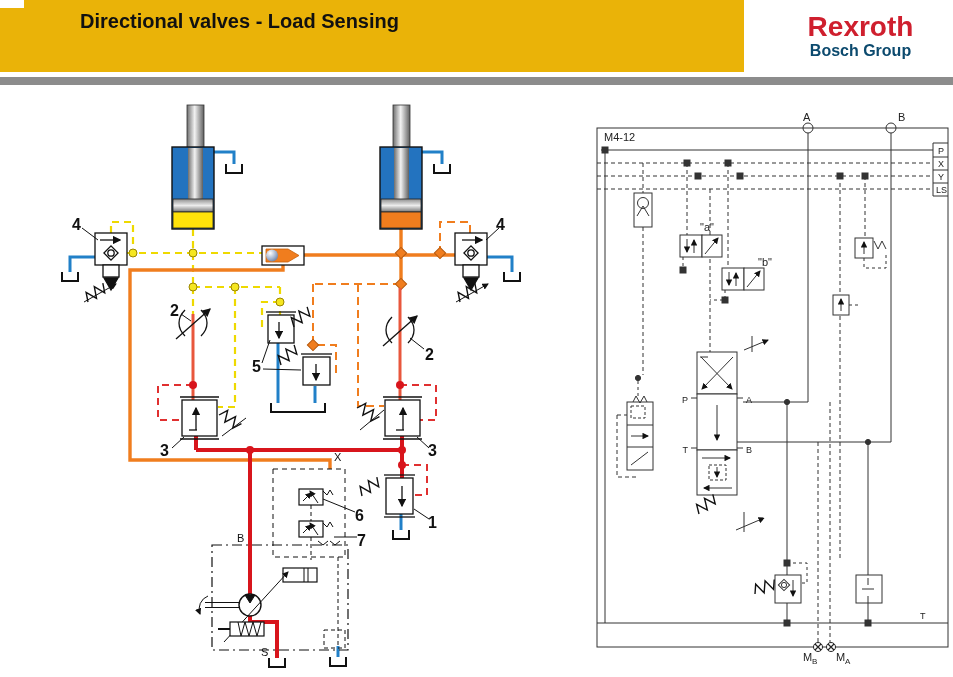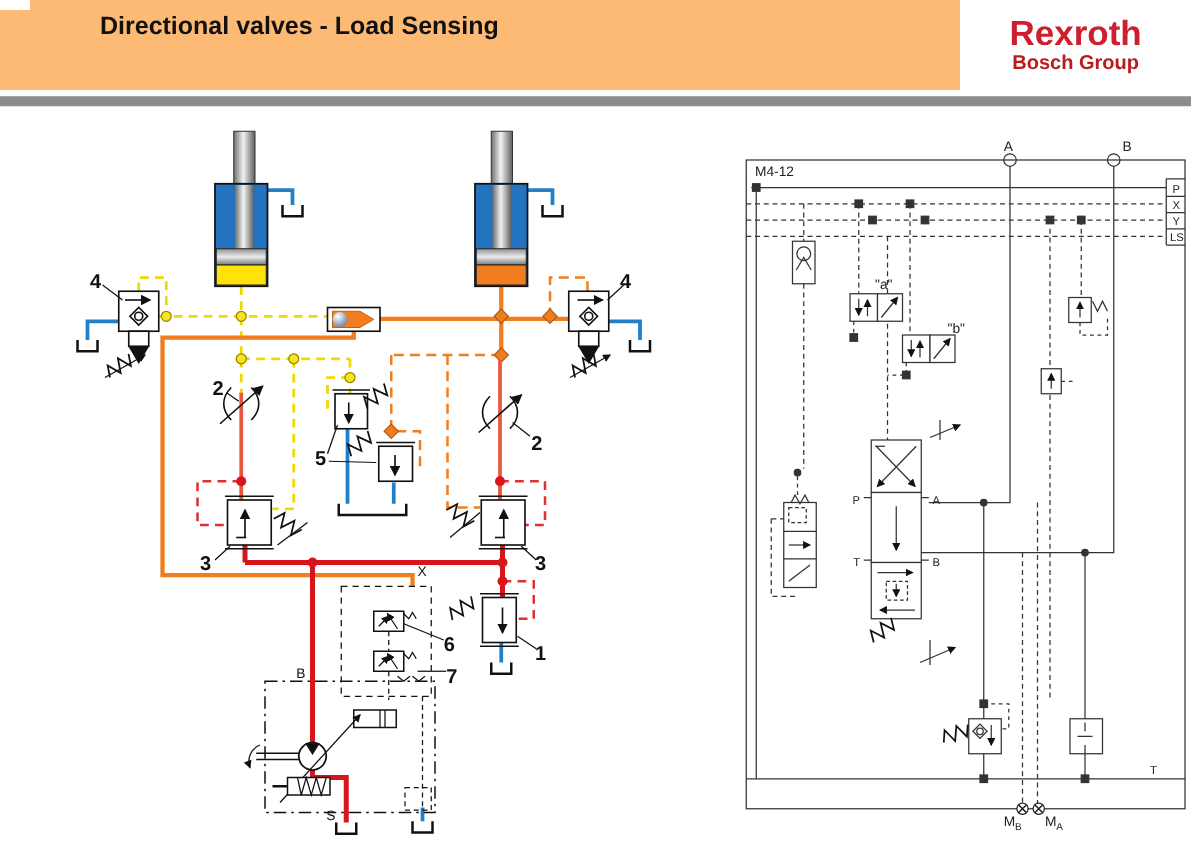--- a/index.html
+++ b/index.html
@@ -1,27 +1,27 @@
 <!DOCTYPE html>
 <html><head>
 <meta charset="utf-8">
 <style>
   html,body{margin:0;padding:0;}
   body{
     width:953px;height:677px;position:relative;background:#ffffff;
     font-family:"Liberation Sans","DejaVu Sans",sans-serif;overflow:hidden;
   }
-  .header{position:absolute;left:0;top:0;width:784px;height:72px;background:#fdba74;}
+  .header{position:absolute;left:0;top:0;width:784px;height:72px;background:#eab308;}
   .header .notch{position:absolute;left:0;top:0;width:24px;height:8px;background:#ffffff;}
   .titles{position:absolute;left:80px;top:8px;}
   .title{font-size:20px;font-weight:bold;color:#111;line-height:26px;}
   .subtitle{font-size:19px;color:#111;line-height:28px;}
-  .logo-box{position:absolute;right:0;top:0;width:185px;height:77px;background:#ffffff;text-align:center;}
+  .logo-box{position:absolute;right:0;top:0;width:185px;height:77px;background:#ffffff;text-align:center;padding-left:24px;}
   .logo-brand{font-size:28px;font-weight:bold;color:#cf1f2e;letter-spacing:0px;margin-top:12px;line-height:30px;}
-  .logo-group{font-size:16px;font-weight:bold;color:#b91c1c;line-height:18px;}
+  .logo-group{font-size:16px;font-weight:bold;color:#0c4a6e;line-height:18px;}
   .divider{position:absolute;left:0;top:77px;width:953px;height:8px;background:#8c8c8c;}
   svg text{font-family:"Liberation Sans","DejaVu Sans",sans-serif;}
   .callout{font-size:16px;font-weight:bold;fill:#111;}
   .blklbl{font-size:11px;fill:#111;}
   .rs-lbl{font-size:11px;fill:#222;}
   .rs-small{font-size:8px;fill:#222;}
   .rs-port{font-size:9px;fill:#222;}
 </style>
 </head>
 <body>

